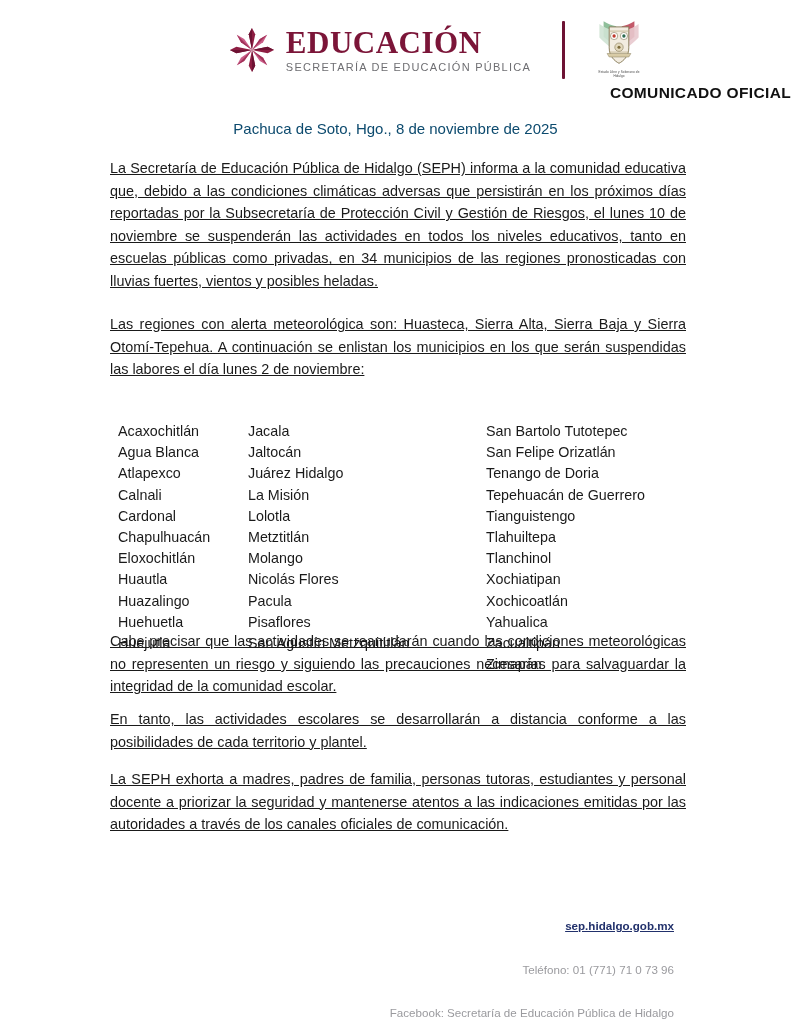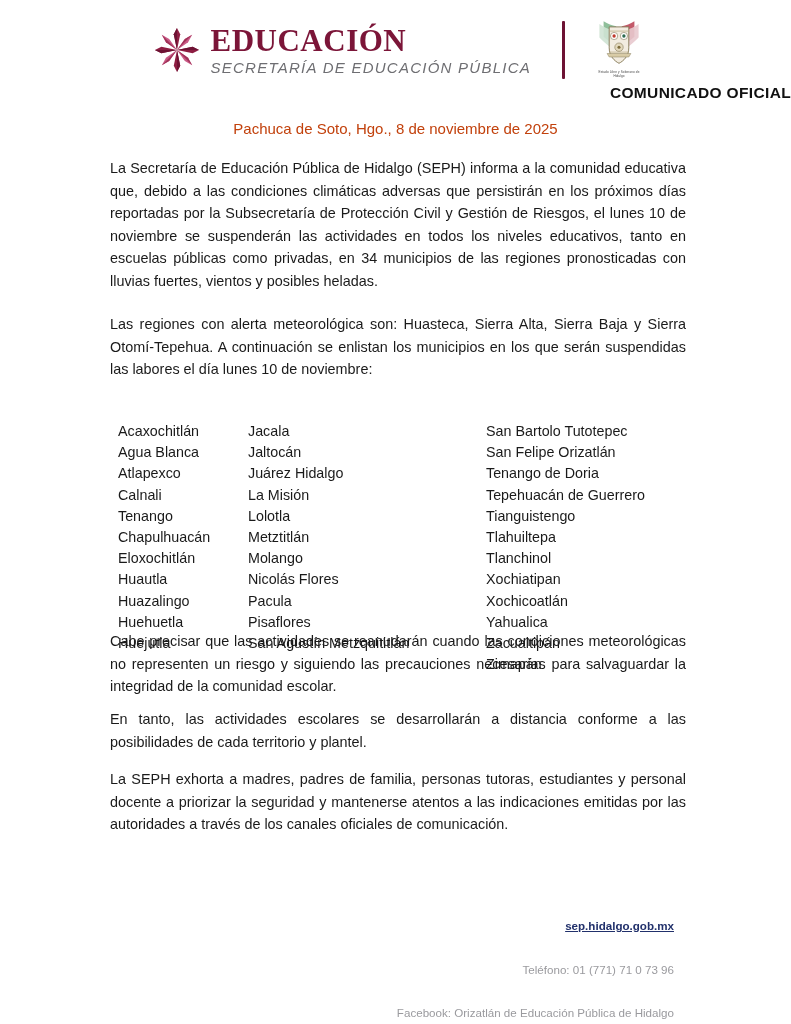--- a/index.html
+++ b/index.html
@@ -60,26 +60,25 @@
     font-family: "Liberation Serif", serif;
     font-weight: bold;
     font-size: 31px;
     letter-spacing: 0.5px;
     color: #7b1538;
     line-height: 1.02;
     white-space: nowrap;
   }
   .wordmark-sub {
     font-family: "Liberation Sans", sans-serif;
-    font-size: 15px;
+    font-size: 11px;
     letter-spacing: 1.25px;
     color: #6e6e72;
     margin-top: 3px;
     white-space: nowrap;
-    font-style: italic;
   }
   .header-divider {
     width: 3px;
     height: 58px;
     background: #6d1233;
     margin: 0 17px 0 20px;
     flex: 0 0 auto;
     border-radius: 1px;
   }
   .state-seal {
@@ -112,28 +111,29 @@
     letter-spacing: 0.35px;
     color: #111111;
   }
   .doc-date {
     position: absolute;
     top: 120px;
     left: 0;
     width: 791px;
     text-align: center;
     font-size: 15px;
-    color: #c2410c;
+    color: #0c4a6e;
   }
 
   
   .body-block {
     position: absolute;
     left: 110px;
     width: 576px;
+    text-decoration: underline;
   }
   .para {
     font-size: 14.4px;
     line-height: 22.6px;
     text-align: justify;
     color: #1a1a1a;
     margin: 0;
   }
 
   #para-intro  { top: 157px; }
@@ -268,29 +268,29 @@
 
     </div>
   </div>
 
   <div class="doc-title">COMUNICADO OFICIAL</div>
 
   <div class="doc-date">Pachuca de Soto, Hgo., 8 de noviembre de 2025</div>
 
   <p class="para body-block" id="para-intro">La Secretaría de Educación Pública de Hidalgo (SEPH) informa a la comunidad educativa que, debido a las condiciones climáticas adversas que persistirán en los próximos días reportadas por la Subsecretaría de Protección Civil y Gestión de Riesgos, el lunes 10 de noviembre se suspenderán las actividades en todos los niveles educativos, tanto en escuelas públicas como privadas, en 34 municipios de las regiones pronosticadas con lluvias fuertes, vientos y posibles heladas.</p>
 
-  <p class="para body-block" id="para-regions">Las regiones con alerta meteorológica son: Huasteca, Sierra Alta, Sierra Baja y Sierra Otomí-Tepehua. A continuación se enlistan los municipios en los que serán suspendidas las labores el día lunes 10 de noviembre:</p>
+  <p class="para body-block" id="para-regions">Las regiones con alerta meteorológica son: Huasteca, Sierra Alta, Sierra Baja y Sierra Otomí-Tepehua. A continuación se enlistan los municipios en los que serán suspendidas las labores el día lunes 2 de noviembre:</p>
 
   <div class="muni-block">
     <div class="muni-col muni-col-1">
         <div class="muni-item">Acaxochitlán</div>
         <div class="muni-item">Agua Blanca</div>
         <div class="muni-item">Atlapexco</div>
         <div class="muni-item">Calnali</div>
-        <div class="muni-item">Tenango</div>
+        <div class="muni-item">Cardonal</div>
         <div class="muni-item">Chapulhuacán</div>
         <div class="muni-item">Eloxochitlán</div>
         <div class="muni-item">Huautla</div>
         <div class="muni-item">Huazalingo</div>
         <div class="muni-item">Huehuetla</div>
         <div class="muni-item">Huejutla</div>
       </div>
     <div class="muni-col muni-col-3">
         <div class="muni-item">San Bartolo Tutotepec</div>
         <div class="muni-item">San Felipe Orizatlán</div>
@@ -324,17 +324,17 @@
 
   <p class="para body-block" id="para-remote">En tanto, las actividades escolares se desarrollarán a distancia conforme a las posibilidades de cada territorio y plantel.</p>
 
   <p class="para body-block" id="para-exhort">La SEPH exhorta a madres, padres de familia, personas tutoras, estudiantes y personal docente a priorizar la seguridad y mantenerse atentos a las indicaciones emitidas por las autoridades a través de los canales oficiales de comunicación.</p>
 
   <div class="footer">
     <div>
       <a class="footer-link" href="#">sep.hidalgo.gob.mx</a>
     </div>
     <div class="footer-line">Teléfono: 01 (771) 71 0 73 96</div>
-    <div class="footer-line">Facebook: Orizatlán de Educación Pública de Hidalgo</div>
+    <div class="footer-line">Facebook: Secretaría de Educación Pública de Hidalgo</div>
     <div class="footer-line">X: @SEPHidalgo</div>
   </div>
 
 </div>
 
 </body></html>

